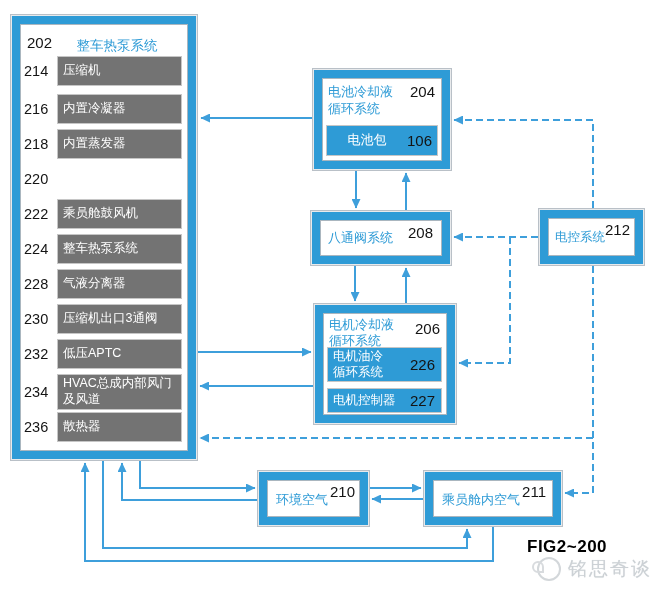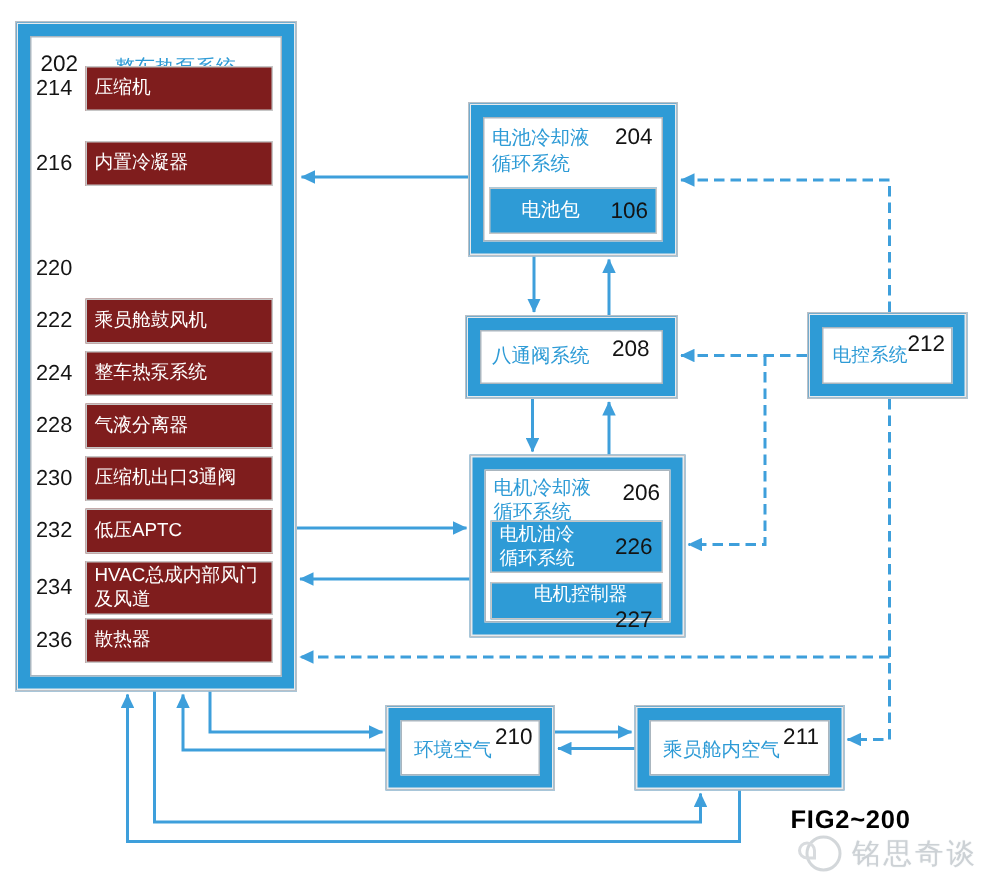--- a/index.html
+++ b/index.html
@@ -23,21 +23,21 @@
   .subbox{position:absolute;background:#2E9BD6;border:1px solid #c6c6c6;display:flex;
           align-items:center;box-sizing:border-box;}
 
   
   #box202{left:10px;top:14px;width:188px;height:447px;}
   #box202 .hnum{position:absolute;left:6px;top:9px;}
   #box202 .htitle{position:absolute;left:34px;right:8px;top:13px;text-align:center;font-size:13.5px;font-family:Liberation Mono, monospace;}
   .row{position:absolute;left:0;width:100%;height:30px;}
   .row .rnum{position:absolute;left:3px;width:30px;top:50%;transform:translateY(-50%);
              font-size:14.5px;color:#141414;}
-  .row .rbox{position:absolute;left:36px;right:5px;top:0;bottom:0;background:#7f1d1d;
+  .row .rbox{position:absolute;left:36px;right:5px;top:0;bottom:0;background:#737373;
              border:1px solid #c6c6c6;color:#fff;font-size:12.5px;line-height:1.25;
              display:flex;align-items:center;padding:0 5px;box-sizing:border-box;}
 
   
   #box204{left:312px;top:68px;width:140px;height:103px;}
   #box204 .lbl{position:absolute;left:5px;top:5px;width:74px;}
   #box204 .bn{position:absolute;right:6px;top:4px;}
   #pack{left:3px;right:3px;bottom:4px;height:31px;}
   #pack .wl{flex:1;text-align:center;font-size:13px;}
   #pack .num{padding-right:5px;}
@@ -47,21 +47,21 @@
   #box208 .lbl{position:absolute;left:7px;top:50%;transform:translateY(-50%);}
   #box208 .bn{position:absolute;right:8px;top:3px;}
 
   
   #box206{left:313px;top:303px;width:144px;height:122px;}
   #box206 .lbl{position:absolute;left:5px;top:3px;width:76px;line-height:1.25;}
   #box206 .bn{position:absolute;right:6px;top:6px;}
   #oil{left:3px;right:4px;top:33px;height:35px;}
   #oil .wl{width:62px;padding-left:5px;}
   #oil .num{margin-left:auto;padding-right:6px;text-align:center;}
-  #ctrl{left:3px;right:4px;top:74px;height:25px;flex-direction:column;}
+  #ctrl{left:3px;right:4px;top:74px;height:25px;}
   #ctrl .wl{padding-left:5px;}
   #ctrl .num{margin-left:auto;padding-right:6px;}
 
   
   #box212{left:538px;top:208px;width:107px;height:58px;}
   #box212 .lbl{position:absolute;left:6px;top:50%;transform:translateY(-50%);font-size:12.5px;}
   #box212 .bn{position:absolute;right:4px;top:2px;}
 
   
   #box210{left:257px;top:470px;width:113px;height:57px;}
@@ -111,30 +111,36 @@
     <polyline class="dline" points="510,237 510,363 459,363" marker-end="url(#arr)"></polyline>
     <polyline class="dline" points="593,266 593,493 565,493" marker-end="url(#arr)"></polyline>
     <polyline class="dline" points="593,438 200,438" marker-end="url(#arr)"></polyline>
   </svg>
 
   <div class="sys" id="box202">
     <div class="pane">
       <span class="num hnum">202</span>
       <span class="blue-lbl htitle">整车热泵系统</span>
 
-      <div class="row" style="top:19px;border-radius:13px;">
+      <div class="row" style="top:31px;border-radius:13px;">
         <span class="rnum">214</span>
         <div class="rbox">
             <span>压缩机</span>
           </div>
       </div>
       <div class="row" style="top:69px;">
         <span class="rnum">216</span>
         <div class="rbox">
             <span>内置冷凝器</span>
+          </div>
+      </div>
+      <div class="row" style="top:104px;">
+        <span class="rnum">218</span>
+        <div class="rbox">
+            <span>内置蒸发器</span>
           </div>
       </div>
       <div class="row" style="top:139px;">
         <span class="rnum">220</span>
       </div>
       <div class="row" style="top:174px;">
         <span class="rnum">222</span>
         <div class="rbox">
             <span>乘员舱鼓风机</span>
           </div>

